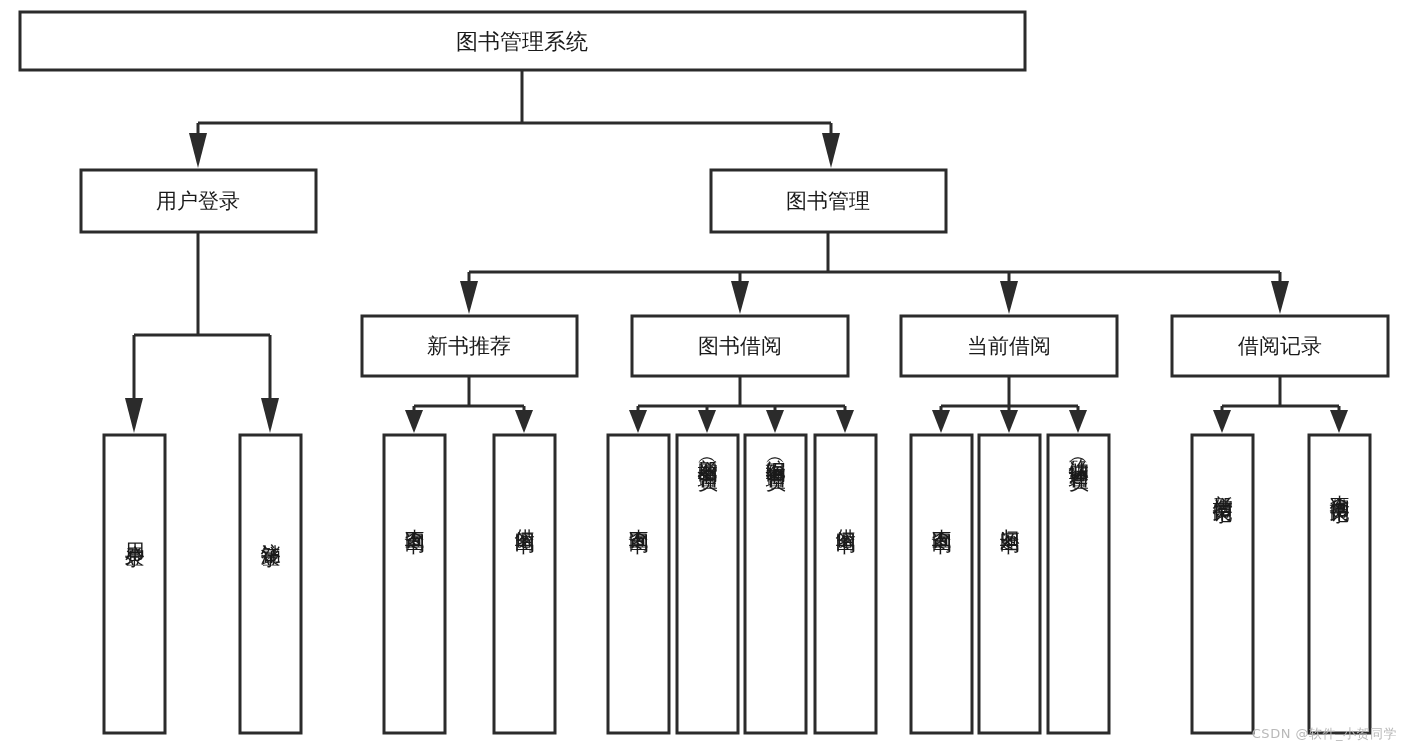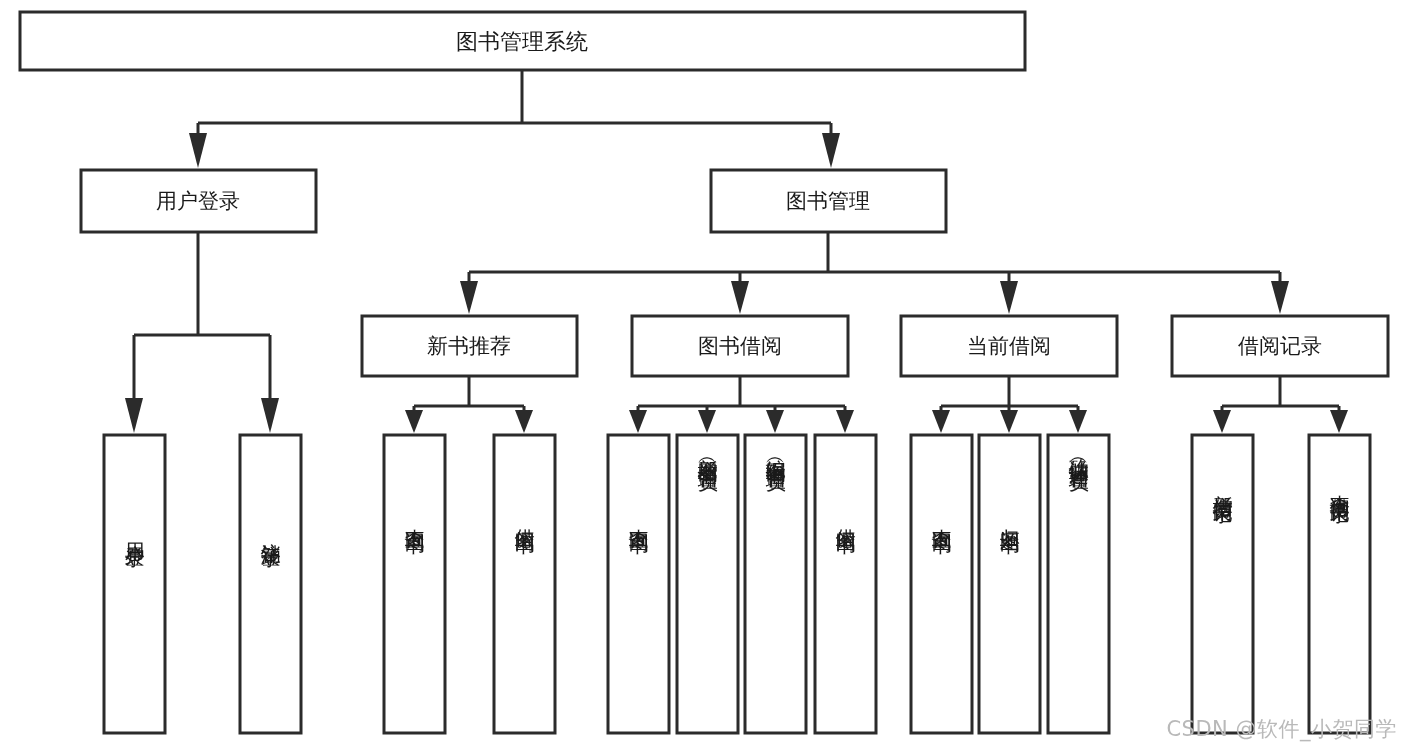--- a/index.html
+++ b/index.html
@@ -70,21 +70,21 @@
     line-height: 1.18;
     color: #1a1a1a;
     letter-spacing: 2px;
     white-space: nowrap;
   }
   .watermark {
     position: absolute;
     right: 8px;
     bottom: 4px;
     font-family: "DejaVu Sans", "Liberation Sans", sans-serif;
-    font-size: 21px;
+    font-size: 13px;
     color: #b9b9b9;
     white-space: nowrap;
     letter-spacing: 0.5px;
   }
 </style>
 </head>
 <body>
 
 <div id="diagram-root">
 

